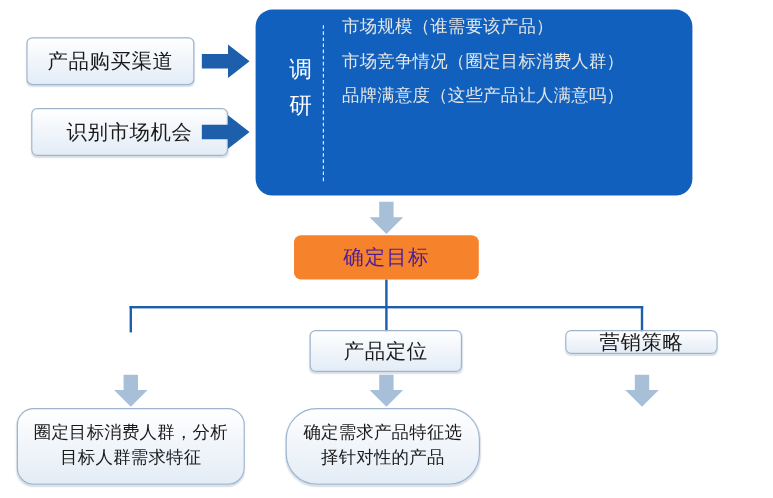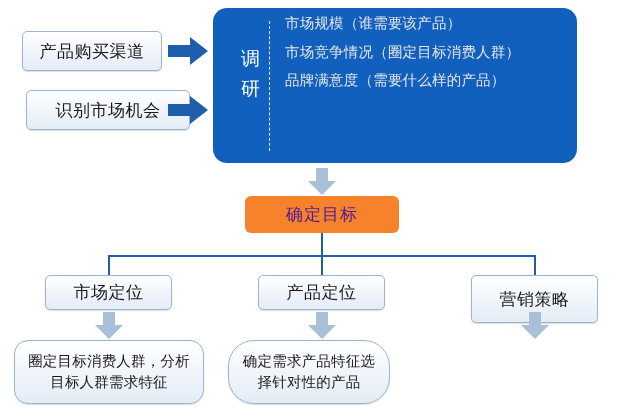--- a/index.html
+++ b/index.html
@@ -149,62 +149,59 @@
     <div id="research-label">
       <div>调</div>
       <div>研</div>
     </div>
 
     <div id="research-divider"></div>
 
     <div id="research-list">
       <div class="li">市场规模（谁需要该产品）</div>
       <div class="li">市场竞争情况（圈定目标消费人群）</div>
-      <div class="li">品牌满意度（需要什么样的产品）</div>
+      <div class="li">品牌满意度（这些产品让人满意吗）</div>
     </div>
   </div>
 
   <svg class="arrow-down" style="left:307px; top:168px;" viewBox="0 0 30 28">
     <polygon points="9,0 21,0 21,13 29,13 15,27 1,13 9,13" fill="#a8bfd8"></polygon>
   </svg>
 
   <div id="target-box">
     <span>确定目标</span>
   </div>
 
   <div class="conn v" style="left:321px; top:233px; height:23px;"></div>
   <div class="conn h" style="left:108px; top:255px; width:428px;"></div>
   <div class="conn v" style="left:108px; top:255px; height:22px;"></div>
   <div class="conn v" style="left:321px; top:255px; height:22px;"></div>
   <div class="conn v" style="left:534px; top:255px; height:22px;"></div>
 
-  <div class="light-box" style="left:45px; top:275px; width:127px; height:35px;">
-    <span>市场定位</span>
-  </div>
 
   <div class="light-box" style="left:258px; top:275px; width:127px; height:35px;">
     <span>产品定位</span>
   </div>
 
-  <div class="light-box" style="left:471px; top:275px; width:127px; height:48px;">
+  <div class="light-box" style="left:471px; top:275px; width:127px; height:20px;">
     <span>营销策略</span>
   </div>
 
   <svg class="arrow-down" style="left:94px; top:312px;" viewBox="0 0 30 28">
     <polygon points="9,0 21,0 21,13 29,13 15,27 1,13 9,13" fill="#a8bfd8"></polygon>
   </svg>
   <svg class="arrow-down" style="left:307px; top:312px;" viewBox="0 0 30 28">
     <polygon points="9,0 21,0 21,13 29,13 15,27 1,13 9,13" fill="#a8bfd8"></polygon>
   </svg>
   <svg class="arrow-down" style="left:520px; top:312px;" viewBox="0 0 30 28">
     <polygon points="9,0 21,0 21,13 29,13 15,27 1,13 9,13" fill="#a8bfd8"></polygon>
   </svg>
 
   <div class="light-box soft" style="left:14px; top:340px; width:190px; height:64px;">
     <span>圈定目标消费人群，分析目标人群需求特征</span>
   </div>
 
-  <div class="light-box soft" style="left:228px; top:340px; width:162px; height:64px;border-radius:26px;">
+  <div class="light-box soft" style="left:238px; top:340px; width:162px; height:64px;border-radius:26px;">
     <span>确定需求产品特征选择针对性的产品</span>
   </div>
 
 
 </div>
 
 </body></html>

